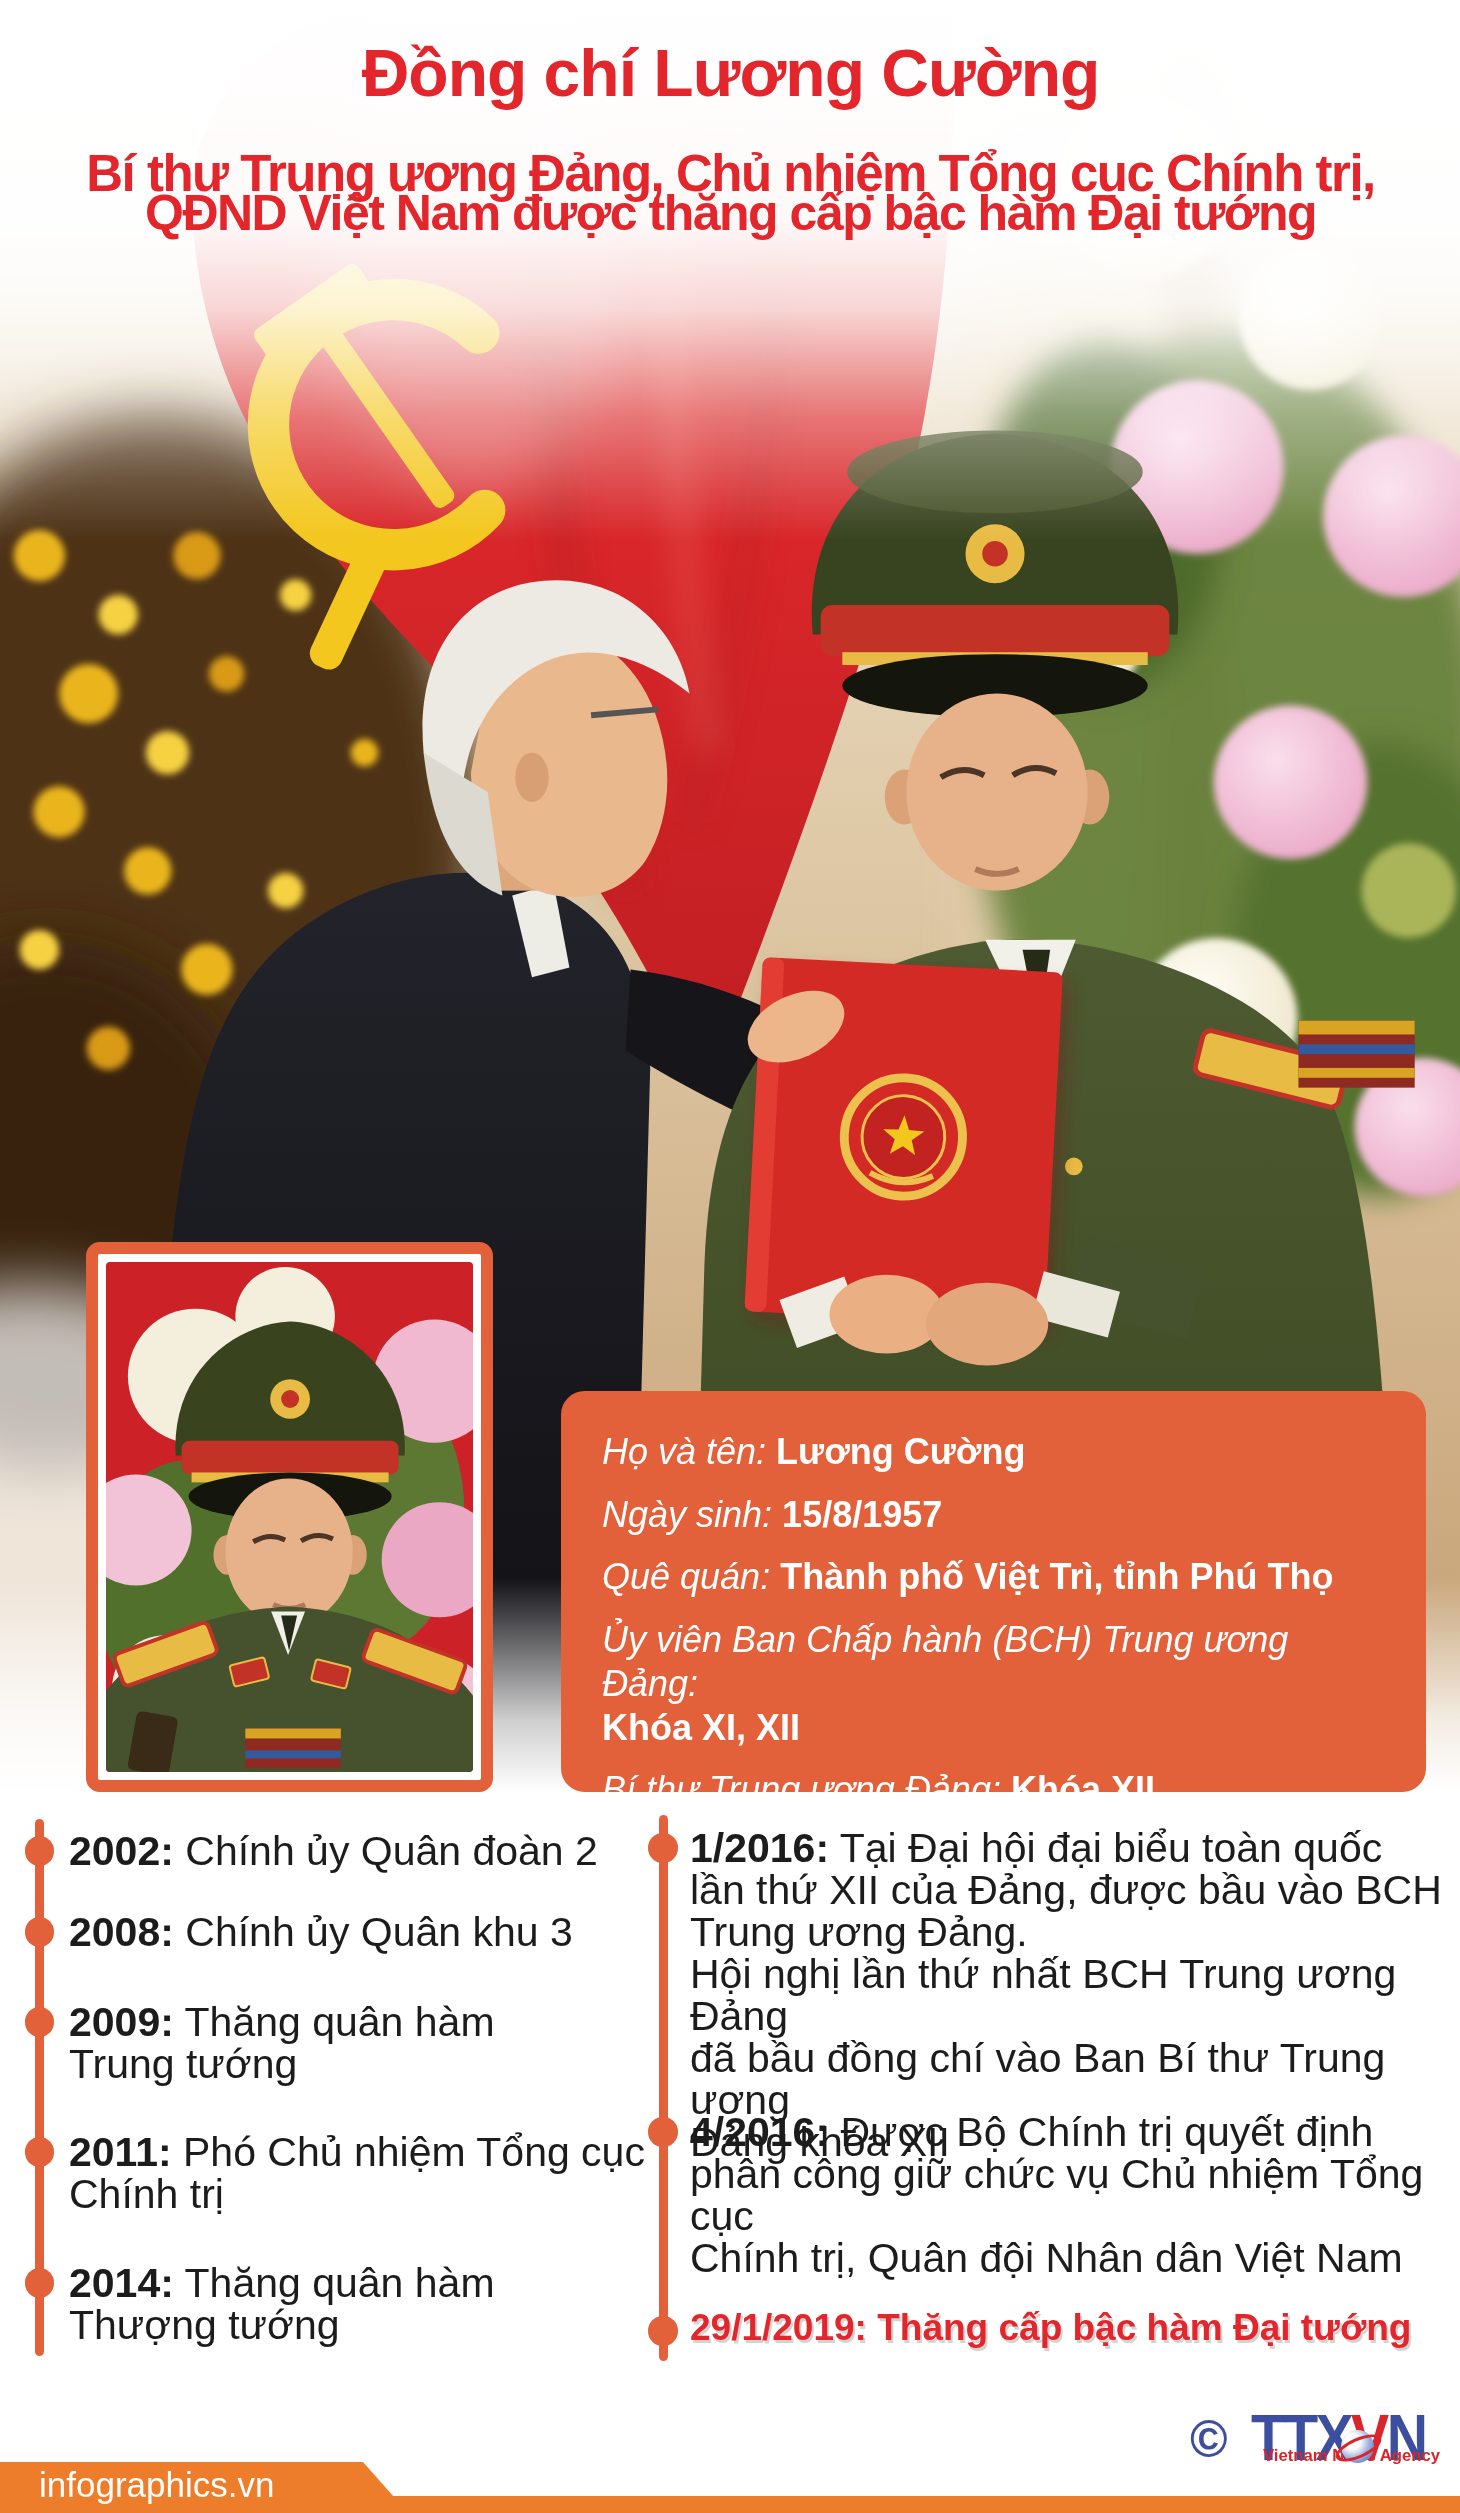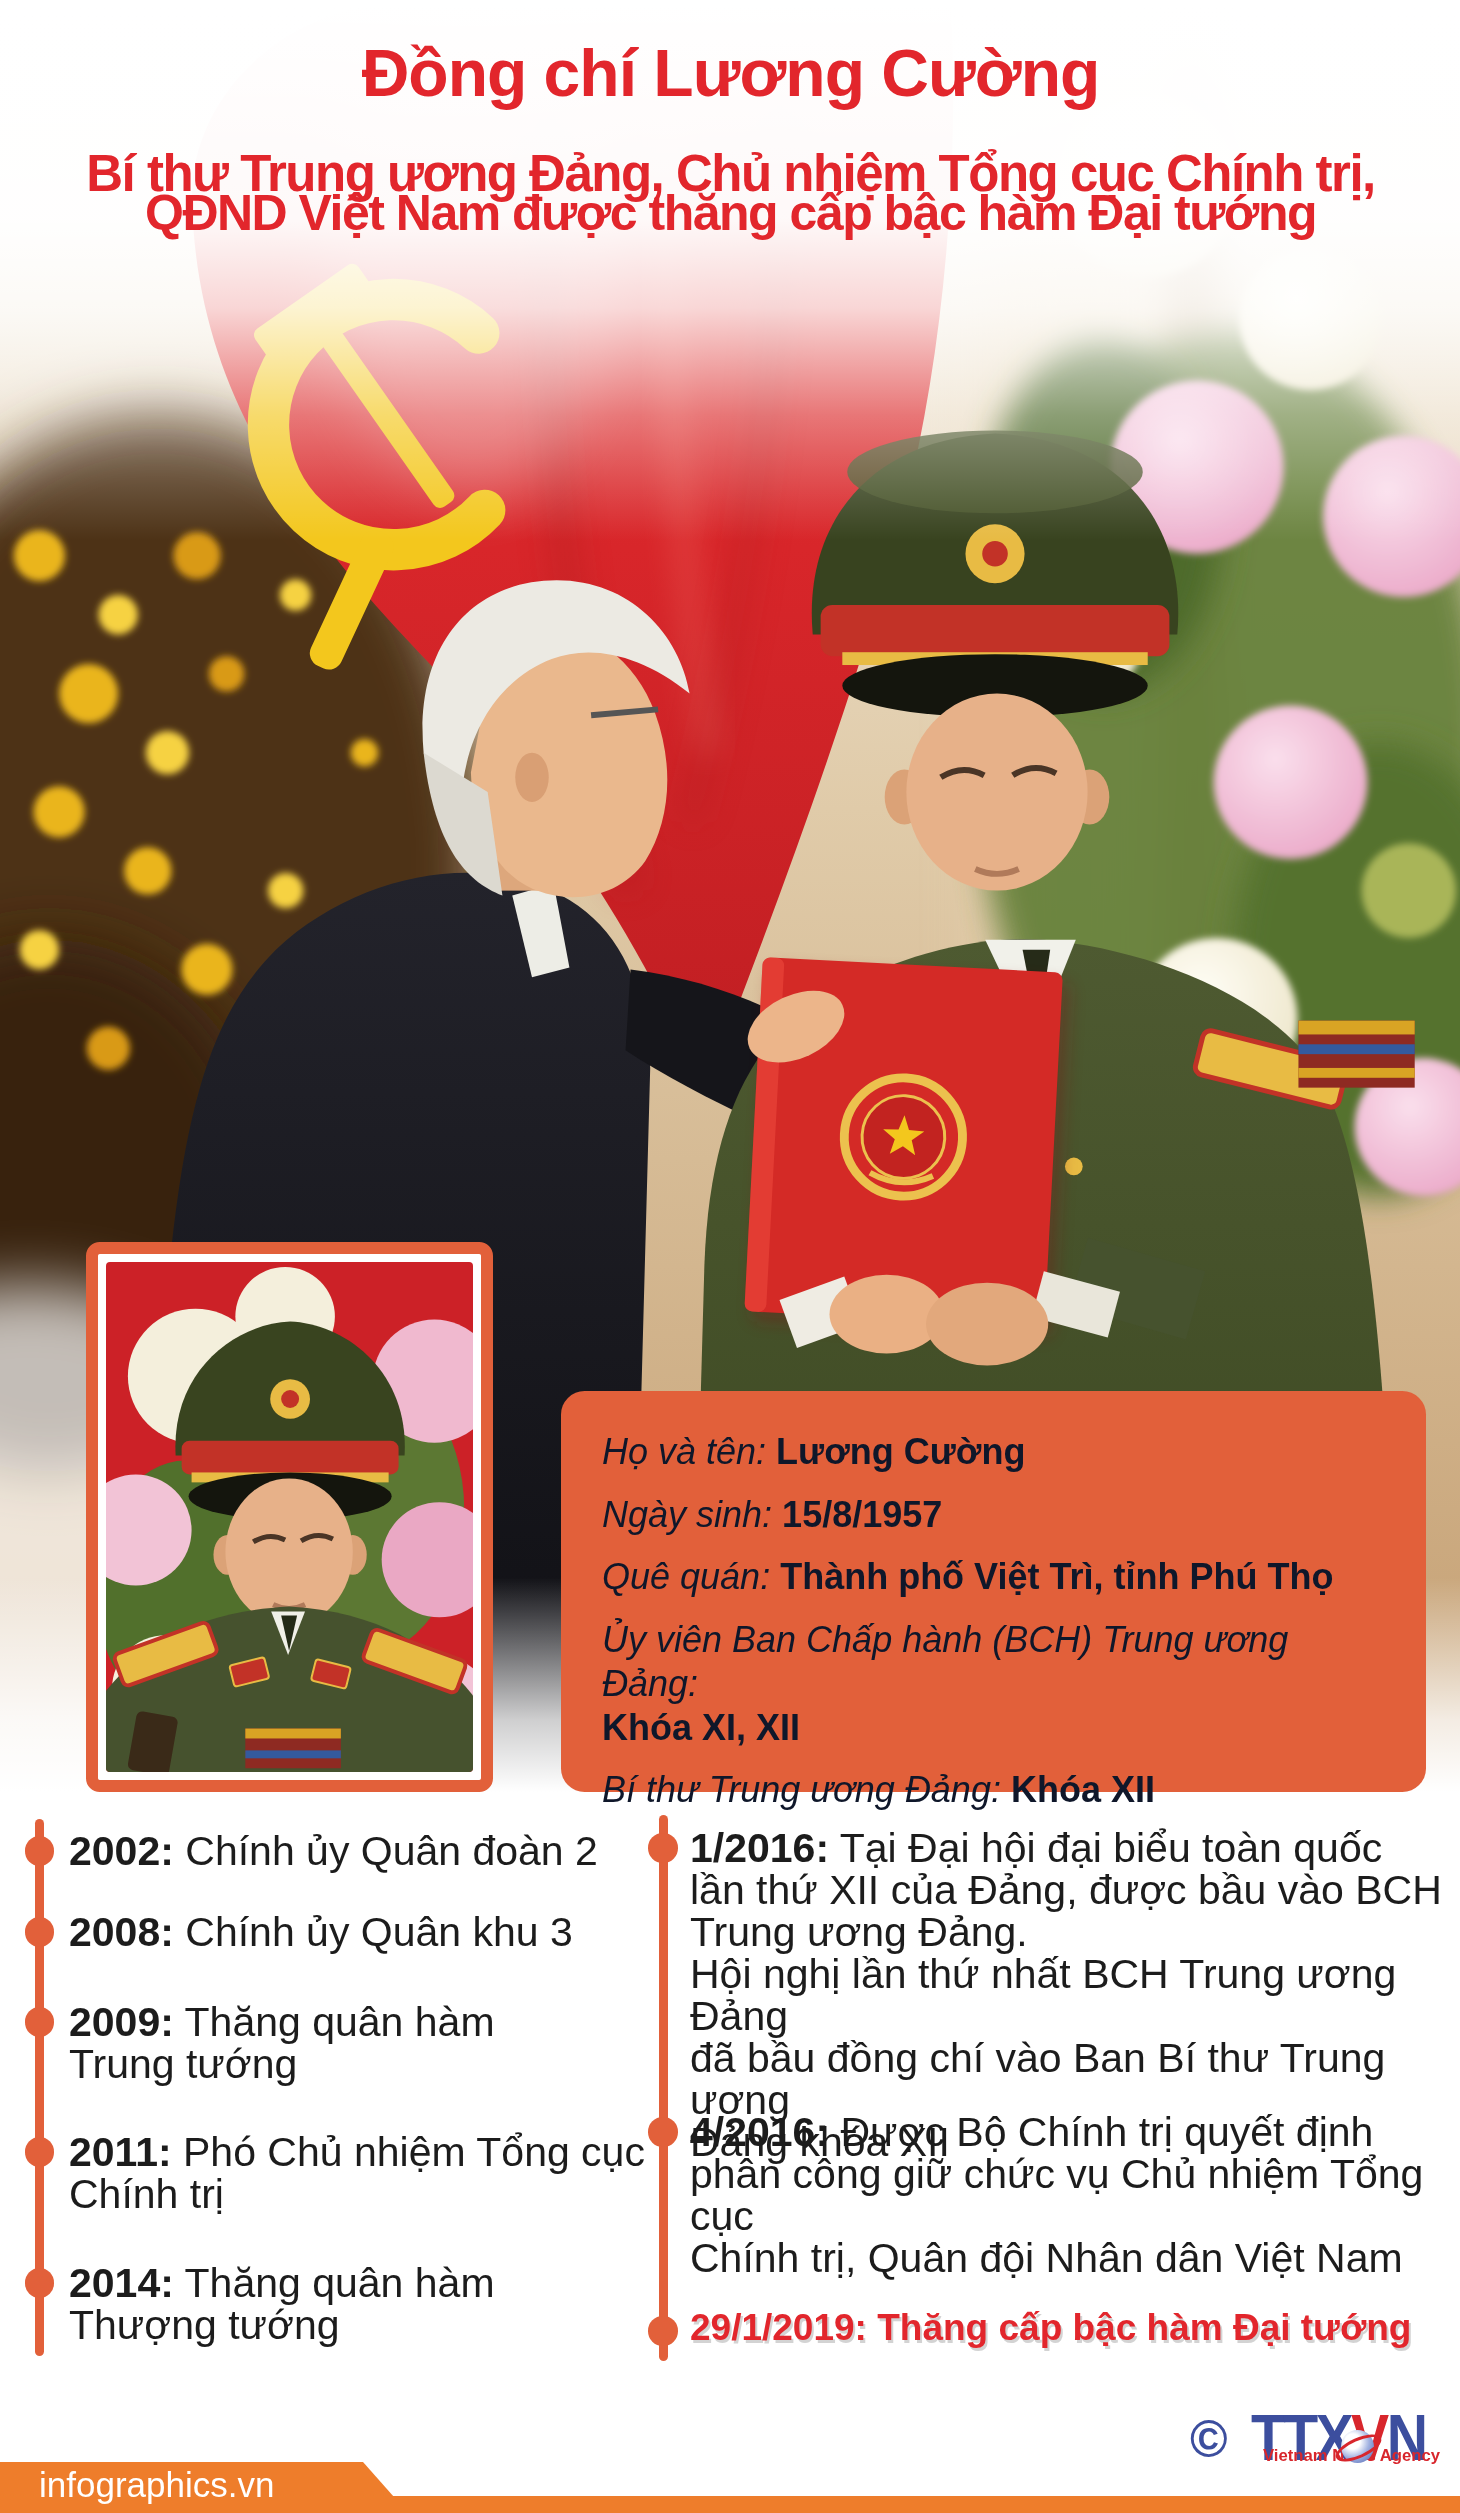--- a/index.html
+++ b/index.html
@@ -23,21 +23,21 @@
   .hdr.l2{top:143px;font-size:51px;letter-spacing:-1.5px}
   .hdr.l3{top:183px;font-size:50px;letter-spacing:-1.5px}
 
   
   .portrait{position:absolute;left:86px;top:1238px;width:407px;height:550px;background:#fff;
     border:12.8px solid var(--accent);border-radius:13.8px;padding:7.9px;z-index:4}
   .portrait svg{display:block;width:100%;height:100%;border-radius:3.9px}
 
   
   .profile{position:absolute;left:561px;top:1387px;width:865px;height:401px;background:var(--accent);
-    border-radius:23.6px;padding:39px 41px 29.6px 41px;color:#0f172a;z-index:4;font-size:36px;line-height:1.22}
+    border-radius:23.6px;padding:39px 41px 29.6px 41px;color:#ffffff;z-index:4;font-size:36px;line-height:1.22}
   .profile .row{margin-bottom:18.7px;white-space:nowrap}
   .profile .row.stacked{white-space:normal}
   .profile .lbl{font-style:italic;font-weight:normal}
   .profile .val{font-weight:bold;font-style:normal}
 
   
   .rail{position:absolute;width:8.9px;background:var(--accent);border-radius:4.9px;z-index:2}
   .rail.left{left:35px;top:1815px;height:537px}
   .rail.right{left:659px;top:1811px;height:546px}
   .dot{position:absolute;width:29.6px;height:29.6px;border-radius:50%;background:var(--accent);z-index:2}

